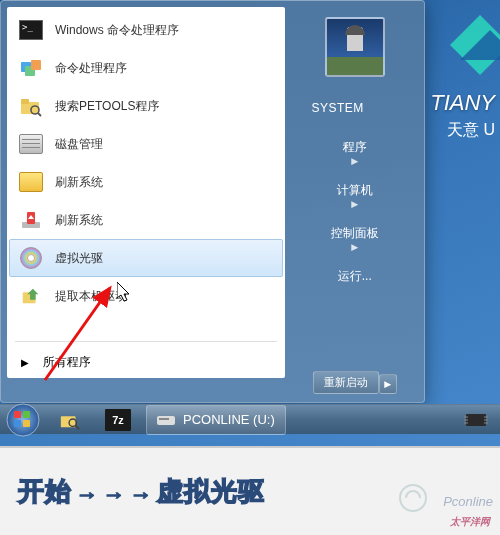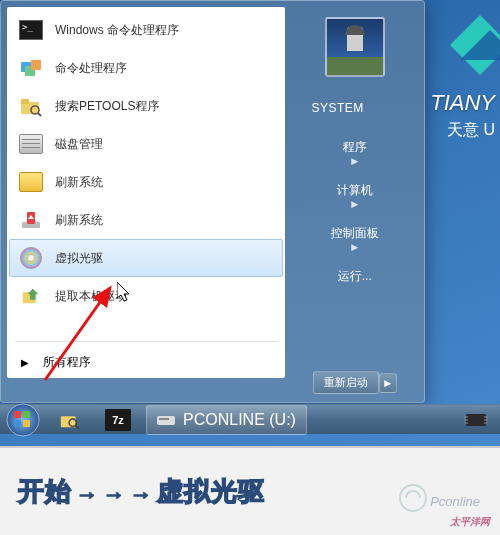--- a/index.html
+++ b/index.html
@@ -21,39 +21,39 @@
 .sm-all .arrow { margin-right: 14px; font-size: 10px; }
 .sm-right { width: 139px; padding: 8px 26px; color: #fff; font-size: 12px; display: flex; flex-direction: column; }
 .sm-userpic { width: 60px; height: 60px; margin: 8px auto 18px; border: 2px solid rgba(255,255,255,.6); border-radius: 3px; background: linear-gradient(180deg, #1a3a6a 0%, #2d5a9a 60%, #3a6fb0 100%); position: relative; overflow: hidden; }
 .sm-userpic::before { content: ""; position: absolute; left: 50%; top: 8px; transform: translateX(-50%); width: 16px; height: 24px; background: #d0d0d0; border-radius: 3px 3px 0 0; }
 .sm-userpic::after { content: ""; position: absolute; left: 50%; top: 6px; transform: translateX(-50%); width: 20px; height: 10px; background: #555; border-radius: 10px 10px 0 0; }
 .sm-userpic .ground { position: absolute; bottom: 0; left: 0; right: 0; height: 18px; background: #5a7a4a; }
 .sm-sys { font-size: 12px; margin: 6px 0 16px; letter-spacing: .5px; }
 .sm-link { padding: 8px 0; cursor: pointer; display: flex; align-items: center; justify-content: space-between; flex-direction: column; }
 .sm-link .chev { font-size: 9px; opacity: .8; }
 .sm-spacer { flex: 1; }
-.sm-restart { display: flex; align-items: center; justify-content: center; gap: 0; }
+.sm-restart { display: flex; align-items: flex-end; justify-content: center; gap: 0; }
 .sm-restart-btn { background: linear-gradient(180deg, #7a9ab8 0%, #5a7a98 100%); border: 1px solid rgba(255,255,255,.3); border-radius: 3px; padding: 3px 10px; color: #fff; font-size: 11px; cursor: pointer; }
 .sm-restart-arrow { width: 18px; height: 20px; background: linear-gradient(180deg, #7a9ab8 0%, #5a7a98 100%); border: 1px solid rgba(255,255,255,.3); border-radius: 3px; display: flex; align-items: center; justify-content: center; font-size: 9px; cursor: pointer; }
 
 .taskbar { position: absolute; left: 0; right: 0; top: 404px; height: 30px; background: linear-gradient(180deg, #6a8aaa 0%, #4a6a8a 50%, #3a5a7a 100%); border-top: 1px solid rgba(255,255,255,.2); display: flex; align-items: center; }
 .start-orb { width: 46px; height: 42px; display: flex; align-items: center; justify-content: center; cursor: pointer; }
 .start-orb svg { width: 34px; height: 34px; }
 .tb-icon { width: 44px; height: 30px; margin: 0 2px; display: flex; align-items: center; justify-content: center; cursor: pointer; border-radius: 2px; }
-.tb-task { height: 30px; min-width: 130px; margin: 0 4px; padding: 0 10px; background: linear-gradient(180deg, rgba(255,255,255,.25) 0%, rgba(255,255,255,.1) 100%); border: 1px solid rgba(255,255,255,.25); border-radius: 3px; display: flex; align-items: center; gap: 8px; color: #fff; font-size: 16px; cursor: pointer; }
+.tb-task { height: 30px; min-width: 130px; margin: 0 4px; padding: 0 10px; background: linear-gradient(180deg, rgba(255,255,255,.25) 0%, rgba(255,255,255,.1) 100%); border: 1px solid rgba(255,255,255,.25); border-radius: 3px; display: flex; align-items: center; gap: 8px; color: #fff; font-size: 13px; cursor: pointer; }
 .tb-chip { width: 28px; height: 18px; margin-left: auto; margin-right: 10px; }
 
 .cursor { position: absolute; left: 117px; top: 282px; pointer-events: none; }
 .red-arrow { position: absolute; left: 35px; top: 280px; pointer-events: none; }
 
 .caption-bar { position: absolute; left: 0; right: 0; top: 446px; height: 89px; background: #f2f2f2; display: flex; align-items: center; padding: 0 18px; border-top: 2px solid #ccc; }
 .caption { font-size: 26px; font-weight: bold; color: #737373; -webkit-text-stroke: 1.5px #2a4a7a; letter-spacing: 1px; display: flex; align-items: center; gap: 4px; }
 .caption .ar { font-size: 22px; }
 .watermark { position: absolute; right: 10px; bottom: 6px; color: #c05a7a; font-size: 10px; font-style: italic; opacity: .9; font-weight: bold; }
-.watermark2 { position: absolute; right: 20px; bottom: 26px; color: rgba(120,140,170,.6); font-size: 13px; font-style: italic; }
+.watermark2 { position: absolute; right: 7px; bottom: 26px; color: rgba(120,140,170,.6); font-size: 13px; font-style: italic; }
 .wm-logo { position: absolute; right: 72px; bottom: 22px; width: 30px; height: 30px; opacity: .35; }
 
 
 .ico-cmd { width: 24px; height: 20px; background: #1a1a1a; border: 1px solid #666; position: relative; }
 .ico-cmd::after { content: ">_"; color: #eee; font-size: 9px; position: absolute; left: 2px; top: 1px; font-family: monospace; }
 .ico-reg { width: 24px; height: 24px; }
 .ico-search { width: 24px; height: 24px; }
 .ico-disk { width: 24px; height: 20px; background: linear-gradient(180deg,#eee,#bbb); border: 1px solid #888; border-radius: 2px; position: relative; }
 .ico-disk::after { content:""; position:absolute; left:2px; right:2px; top:4px; height:1px; background:#888; box-shadow: 0 4px #888, 0 8px #888; }
 .ico-refresh { width: 24px; height: 20px; background: linear-gradient(180deg,#ffe680,#f0c040); border:1px solid #c09020; border-radius:2px; }

